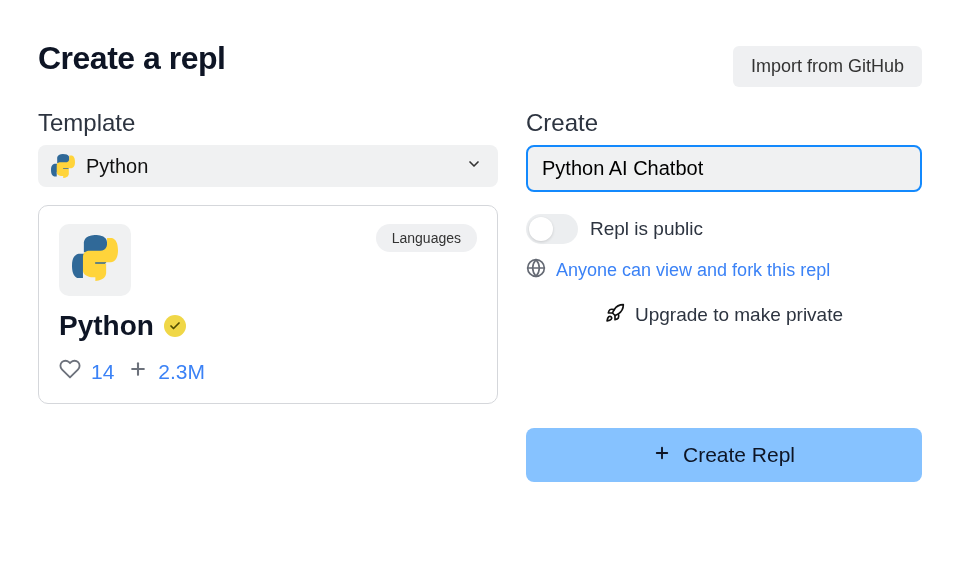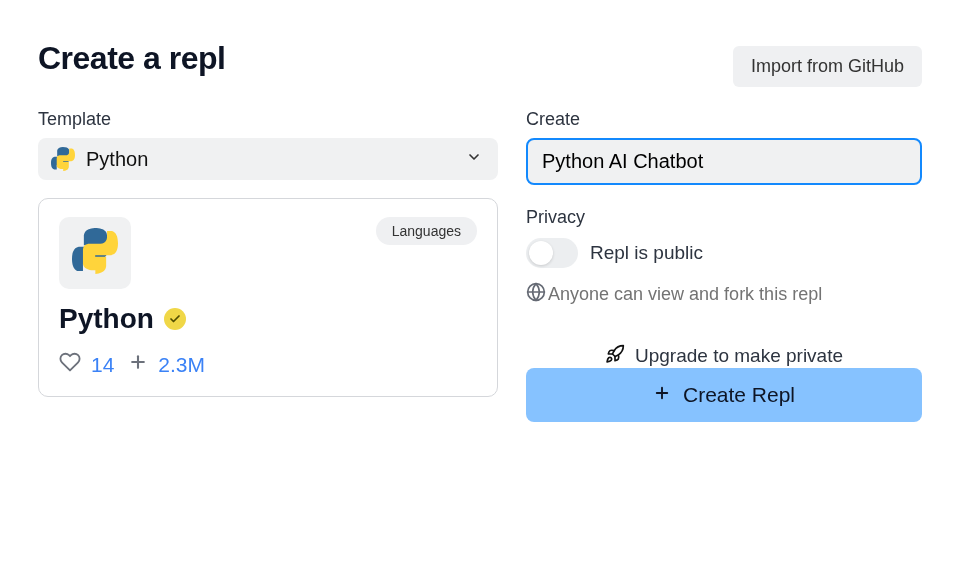--- a/index.html
+++ b/index.html
@@ -47,21 +47,21 @@
       display: flex;
       gap: 28px;
     }
     .col-left {
       flex: 0 0 460px;
     }
     .col-right {
       flex: 1;
     }
     .field-label {
-      font-size: 18px;
+      font-size: 24px;
       color: #2d3440;
       margin-bottom: 8px;
     }
     .template-select {
       display: flex;
       align-items: center;
       justify-content: space-between;
       background: #f0f1f2;
       border-radius: 8px;
       padding: 8px 16px 8px 12px;
@@ -225,38 +225,39 @@
       left: 3px;
       box-shadow: 0 1px 3px rgba(0,0,0,0.15);
     }
     .toggle-label {
       font-size: 19px;
       color: #2d3440;
     }
     .hint-row {
       display: flex;
       align-items: center;
-      gap: 2px;
+      gap: 10px;
       margin-top: 14px;
-      color: #737373;
+      color: #3b82f6;
       font-size: 18px;
     }
     .upgrade-row {
       display: flex;
       align-items: center;
       gap: 10px;
-      margin-top: 37px;
+      margin-top: 20px;
       justify-content: center;
       cursor: pointer;
     }
     .upgrade-text {
       font-size: 19px;
       color: #2d3440;
     }
     .create-btn {
+      margin-top: 101px;
       width: 100%;
       background: #86c2ff;
       border: none;
       border-radius: 8px;
       padding: 15px;
       font-size: 21px;
       color: #0e1525;
       cursor: pointer;
       display: flex;
       align-items: center;
@@ -343,21 +344,20 @@
           </div>
         </div>
       </div>
     </div>
 
     <div class="col-right">
       <div class="field-label">Create</div>
       <input class="title-input" type="text" value="Python AI Chatbot" style="">
 
       <div class="privacy-section">
-        <div class="field-label">Privacy</div>
         <div class="toggle-row">
           <div class="toggle-switch">
             <div class="toggle-knob"></div>
           </div>
           <span class="toggle-label">Repl is public</span>
         </div>
         <div class="hint-row">
           <span>
             <svg width="20" height="20" viewBox="0 0 24 24" fill="none" stroke="#656a74" stroke-width="2" stroke-linecap="round" stroke-linejoin="round">
                 <circle cx="12" cy="12" r="10"></circle>

